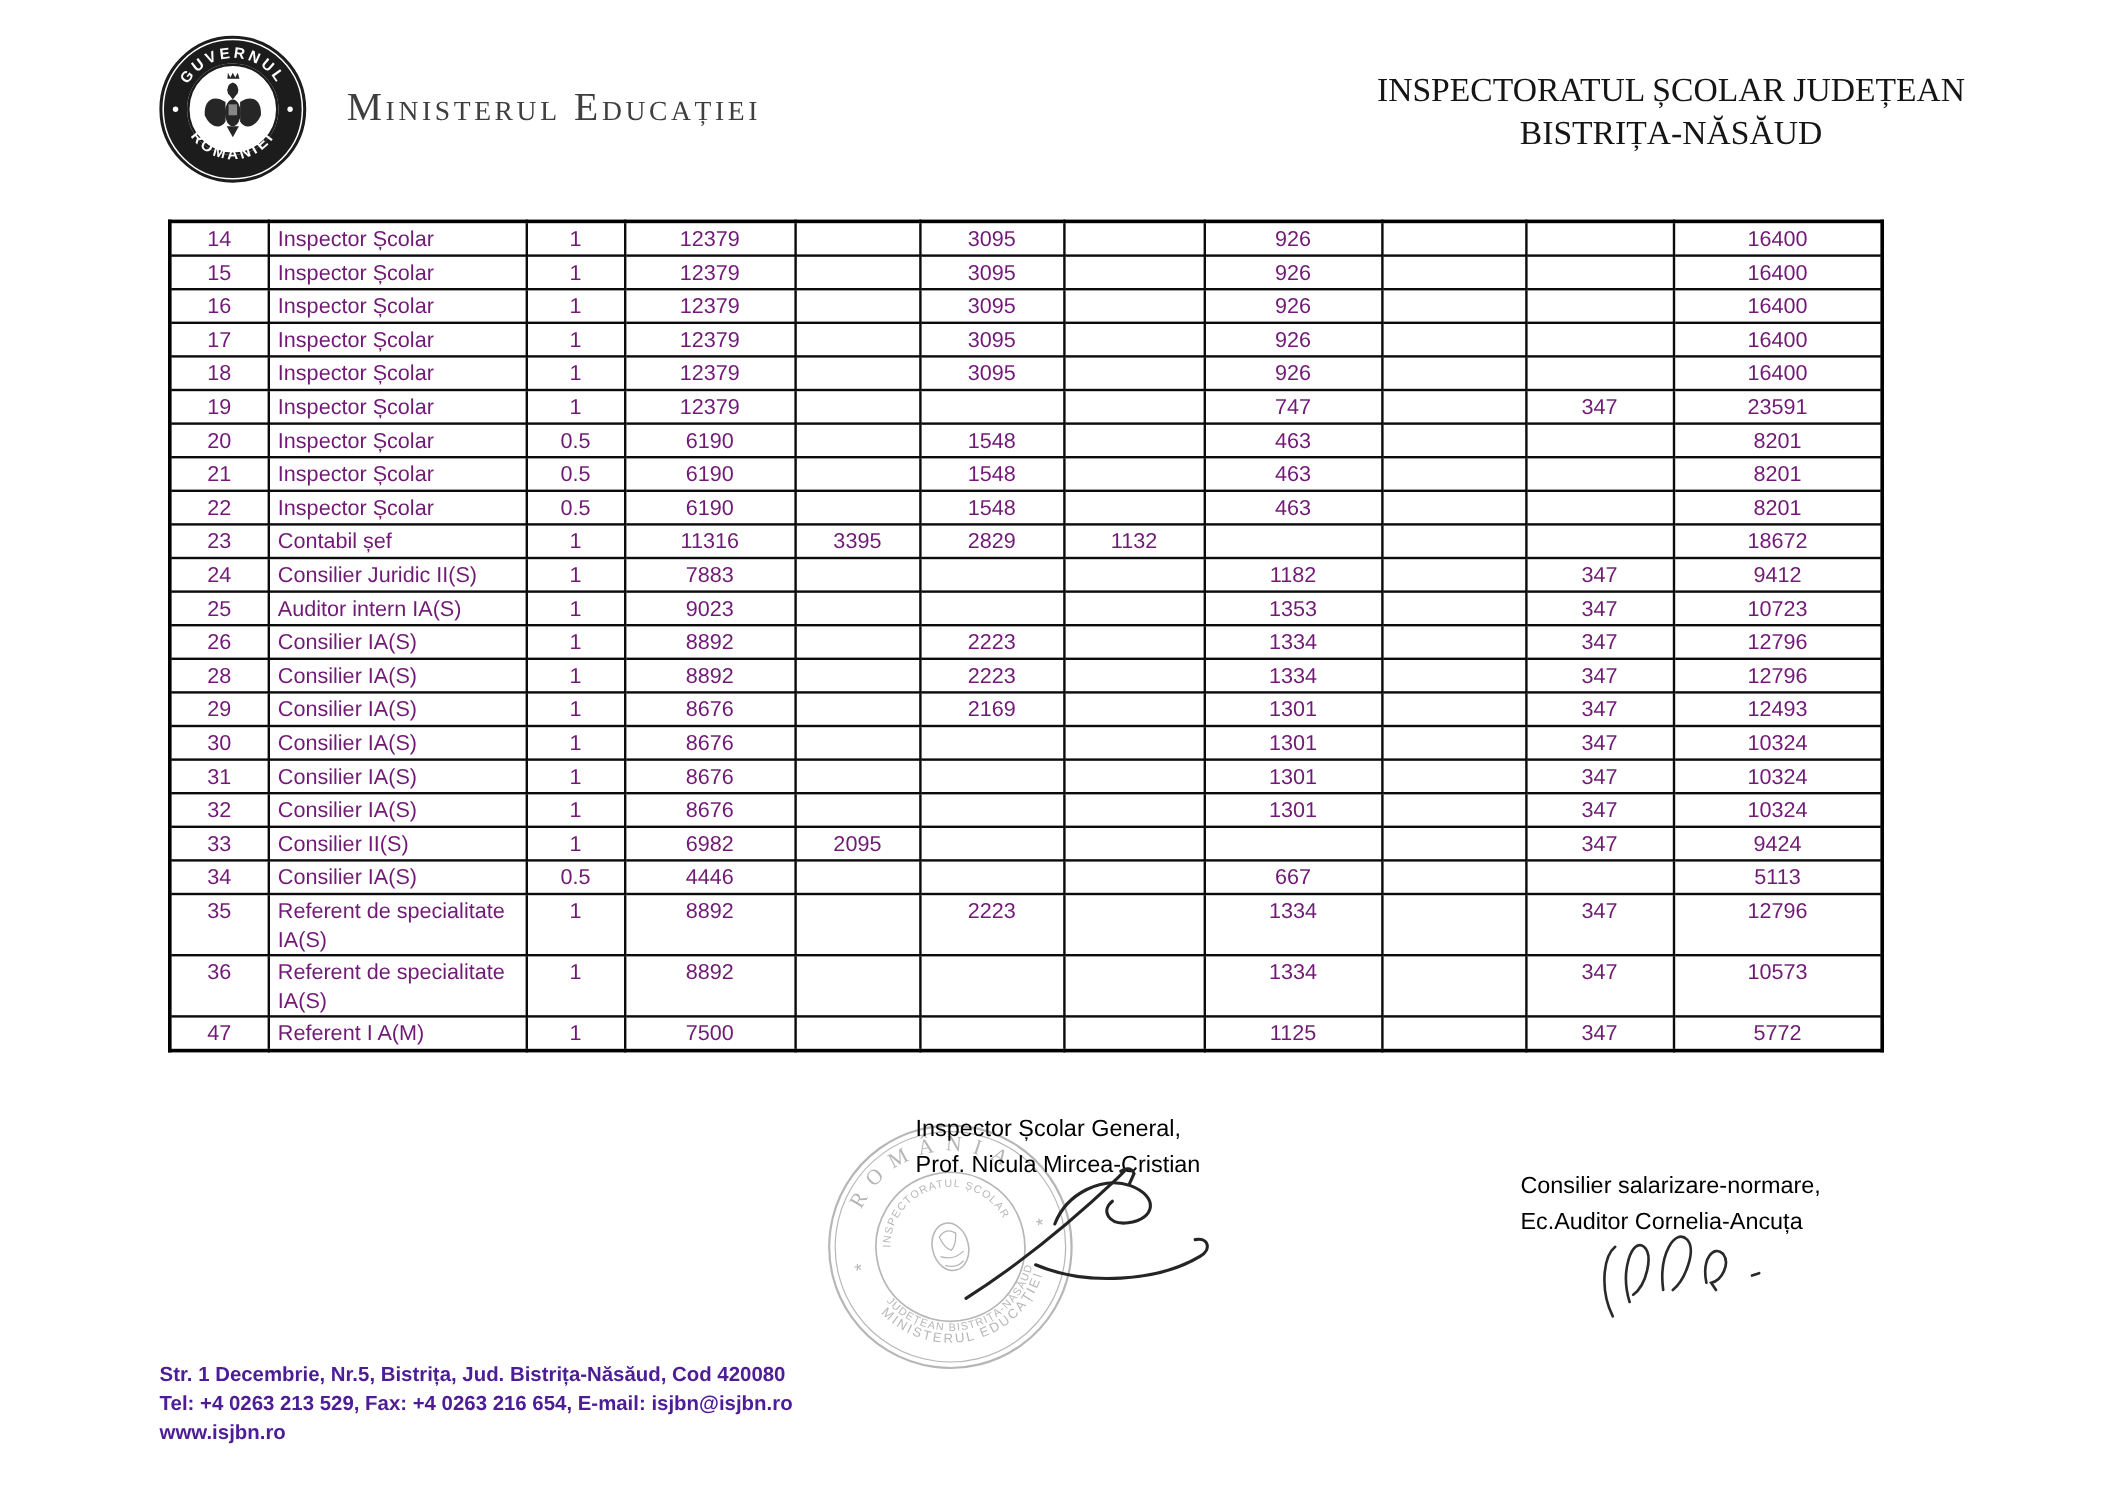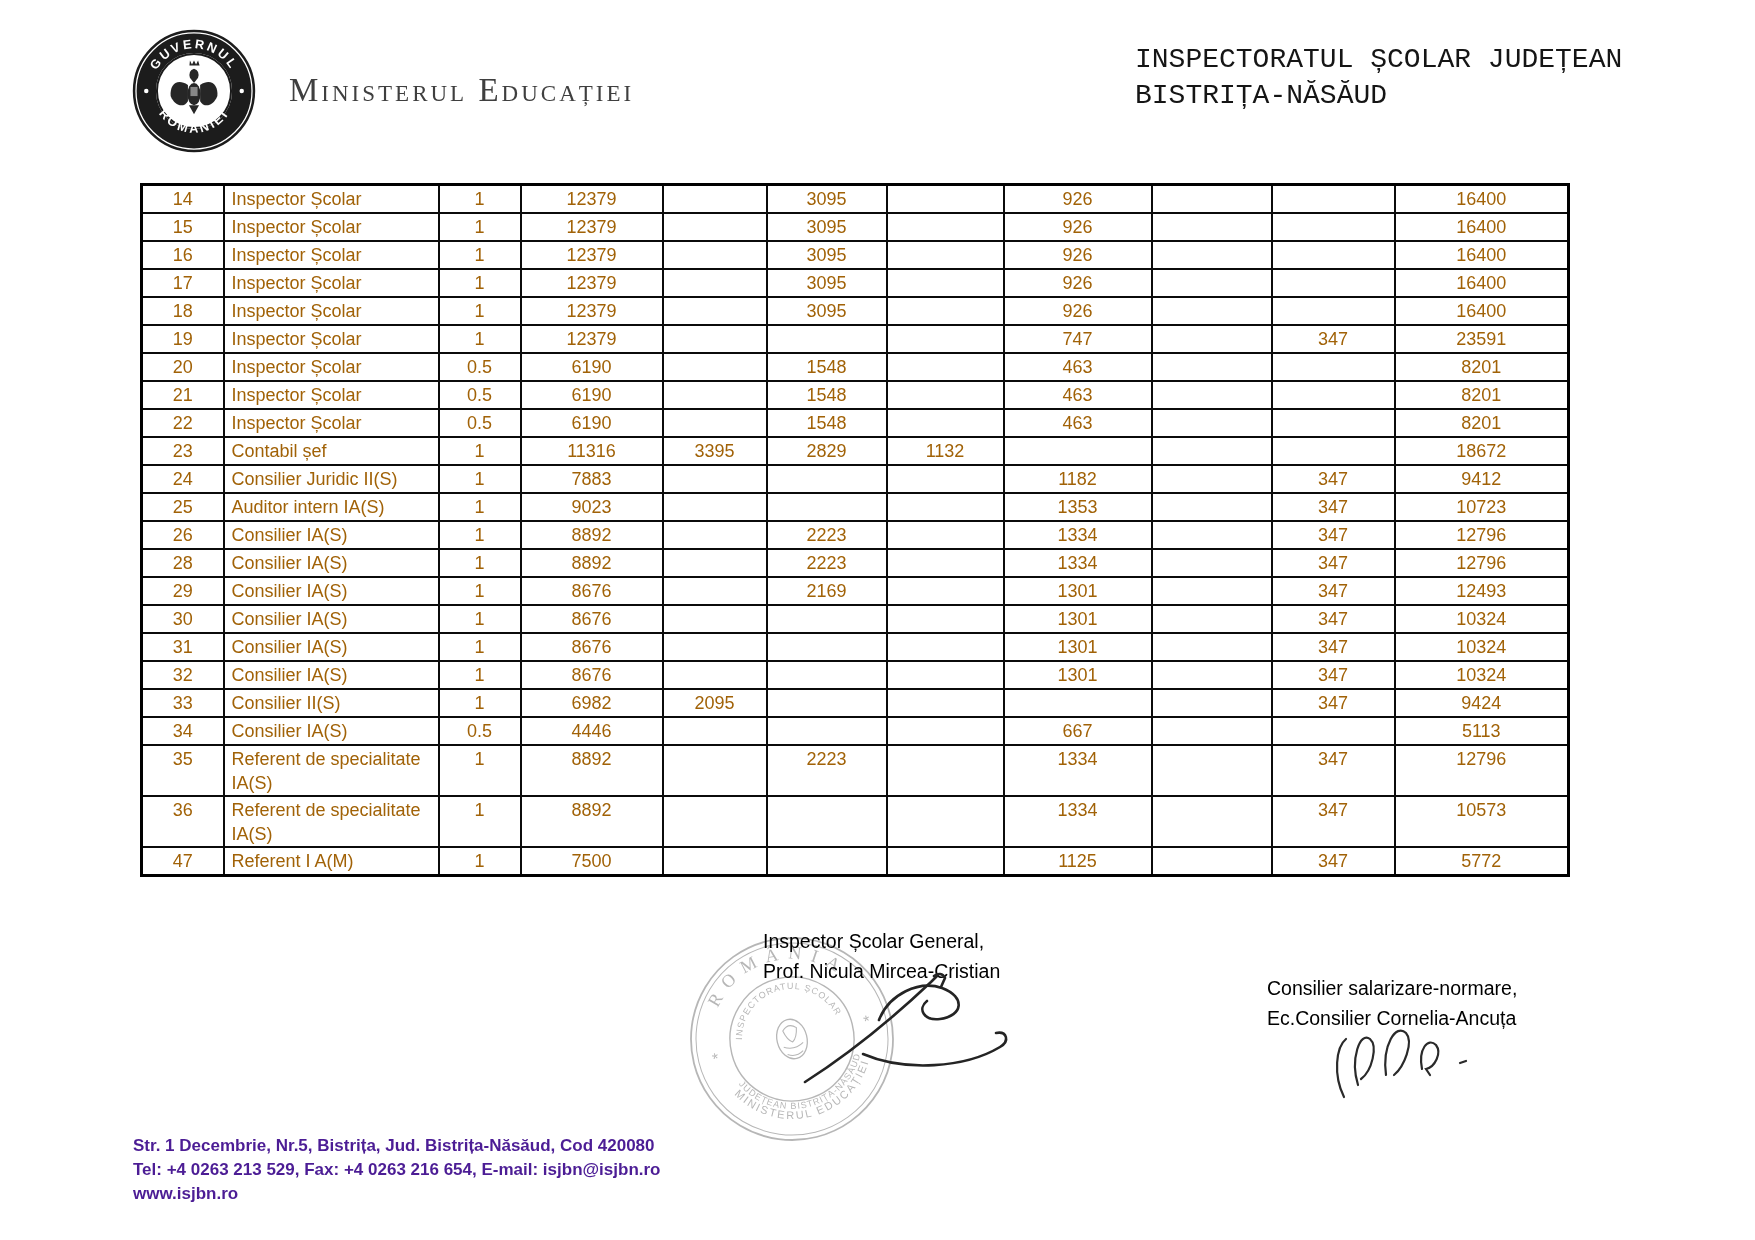--- a/index.html
+++ b/index.html
@@ -3,26 +3,26 @@
 <meta charset="utf-8">
 <style>
   html,body{margin:0;padding:0;background:#d9d9d9;}
   .page{position:relative;width:1755px;height:1240px;background:#ffffff;overflow:hidden;
         font-family:"Liberation Sans",sans-serif;color:#111;}
 
   
   .seal{position:absolute;left:129px;top:26px;width:130px;height:130px;}
   .ministry{position:absolute;left:289px;top:72px;font-family:"Liberation Serif",serif;
             font-variant:small-caps;font-size:33px;letter-spacing:3px;color:#3f3f3f;white-space:nowrap;}
-  .org-title{position:absolute;left:1135px;top:42px;width:515px;text-align:left;
-             font-family:Liberation Mono, monospace;font-size:28px;line-height:36px;color:#151515;}
+  .org-title{position:absolute;left:1135px;top:58px;width:515px;text-align:center;
+             font-family:Liberation Serif, serif;font-size:28px;line-height:36px;color:#151515;}
 
   
   table.salary{position:absolute;left:140px;top:183px;width:1427px;border-collapse:collapse;
-               table-layout:fixed;font-size:18px;color:#a16207;border:3px solid #000;}
+               table-layout:fixed;font-size:18px;color:#701a75;border:3px solid #000;}
   table.salary td{border:2px solid #0b0b0b;height:25px;line-height:24px;padding:1px 4px 0 4px;
                   text-align:center;vertical-align:top;overflow:hidden;}
   table.salary td.title-cell{text-align:left;padding-left:7px;}
   col.c1{width:82px}col.c2{width:215px}col.c3{width:82px}col.c4{width:142px}col.c5{width:104px}
   col.c6{width:120px}col.c7{width:117px}col.c8{width:148px}col.c9{width:120px}col.c10{width:123px}
   col.c11{width:174px}
 
   
   .sig-left{position:absolute;left:763px;top:926px;font-size:19.5px;line-height:30px;color:#000;}
   .sig-right{position:absolute;left:1267px;top:973px;font-size:19.5px;line-height:30px;color:#000;}
@@ -432,21 +432,21 @@
       <g fill="none" stroke="#242424" stroke-width="2.6" stroke-linecap="round">
         <path d="M12 124 C56 96 102 58 138 24 l7 -7 m-4 1 c4 -3 9 -3 11 2 l-4 9"></path>
         <path d="M86 62 C96 36 126 22 149 30 C173 39 170 58 147 61 C131 63 124 51 134 43"></path>
         <path d="M70 96 C112 114 172 110 207 89 C217 83 214 73 203 75"></path>
       </g>
     </svg>
   </div>
 
   <div class="sig-right">
     <div>Consilier salarizare-normare,</div>
-    <div>Ec.Consilier Cornelia-Ancuța</div>
+    <div>Ec.Auditor Cornelia-Ancuța</div>
   </div>
   <div class="sign2">
     <svg viewBox="0 0 152 100" width="152" height="100">
       <g fill="none" stroke="#2a2a2a" stroke-width="2.2" stroke-linecap="round">
         <path d="M16 84 C5 62 8 34 18 26"></path>
         <path d="M30 72 C22 46 32 18 42 26 C50 33 44 58 33 66"></path>
         <path d="M58 62 C54 32 68 10 78 20 C86 29 76 54 66 62"></path>
         <path d="M94 56 C90 36 100 24 108 32 C114 40 107 54 98 56 l4 6"></path>
         <path d="M132 50 l6 -2"></path>
       </g>

